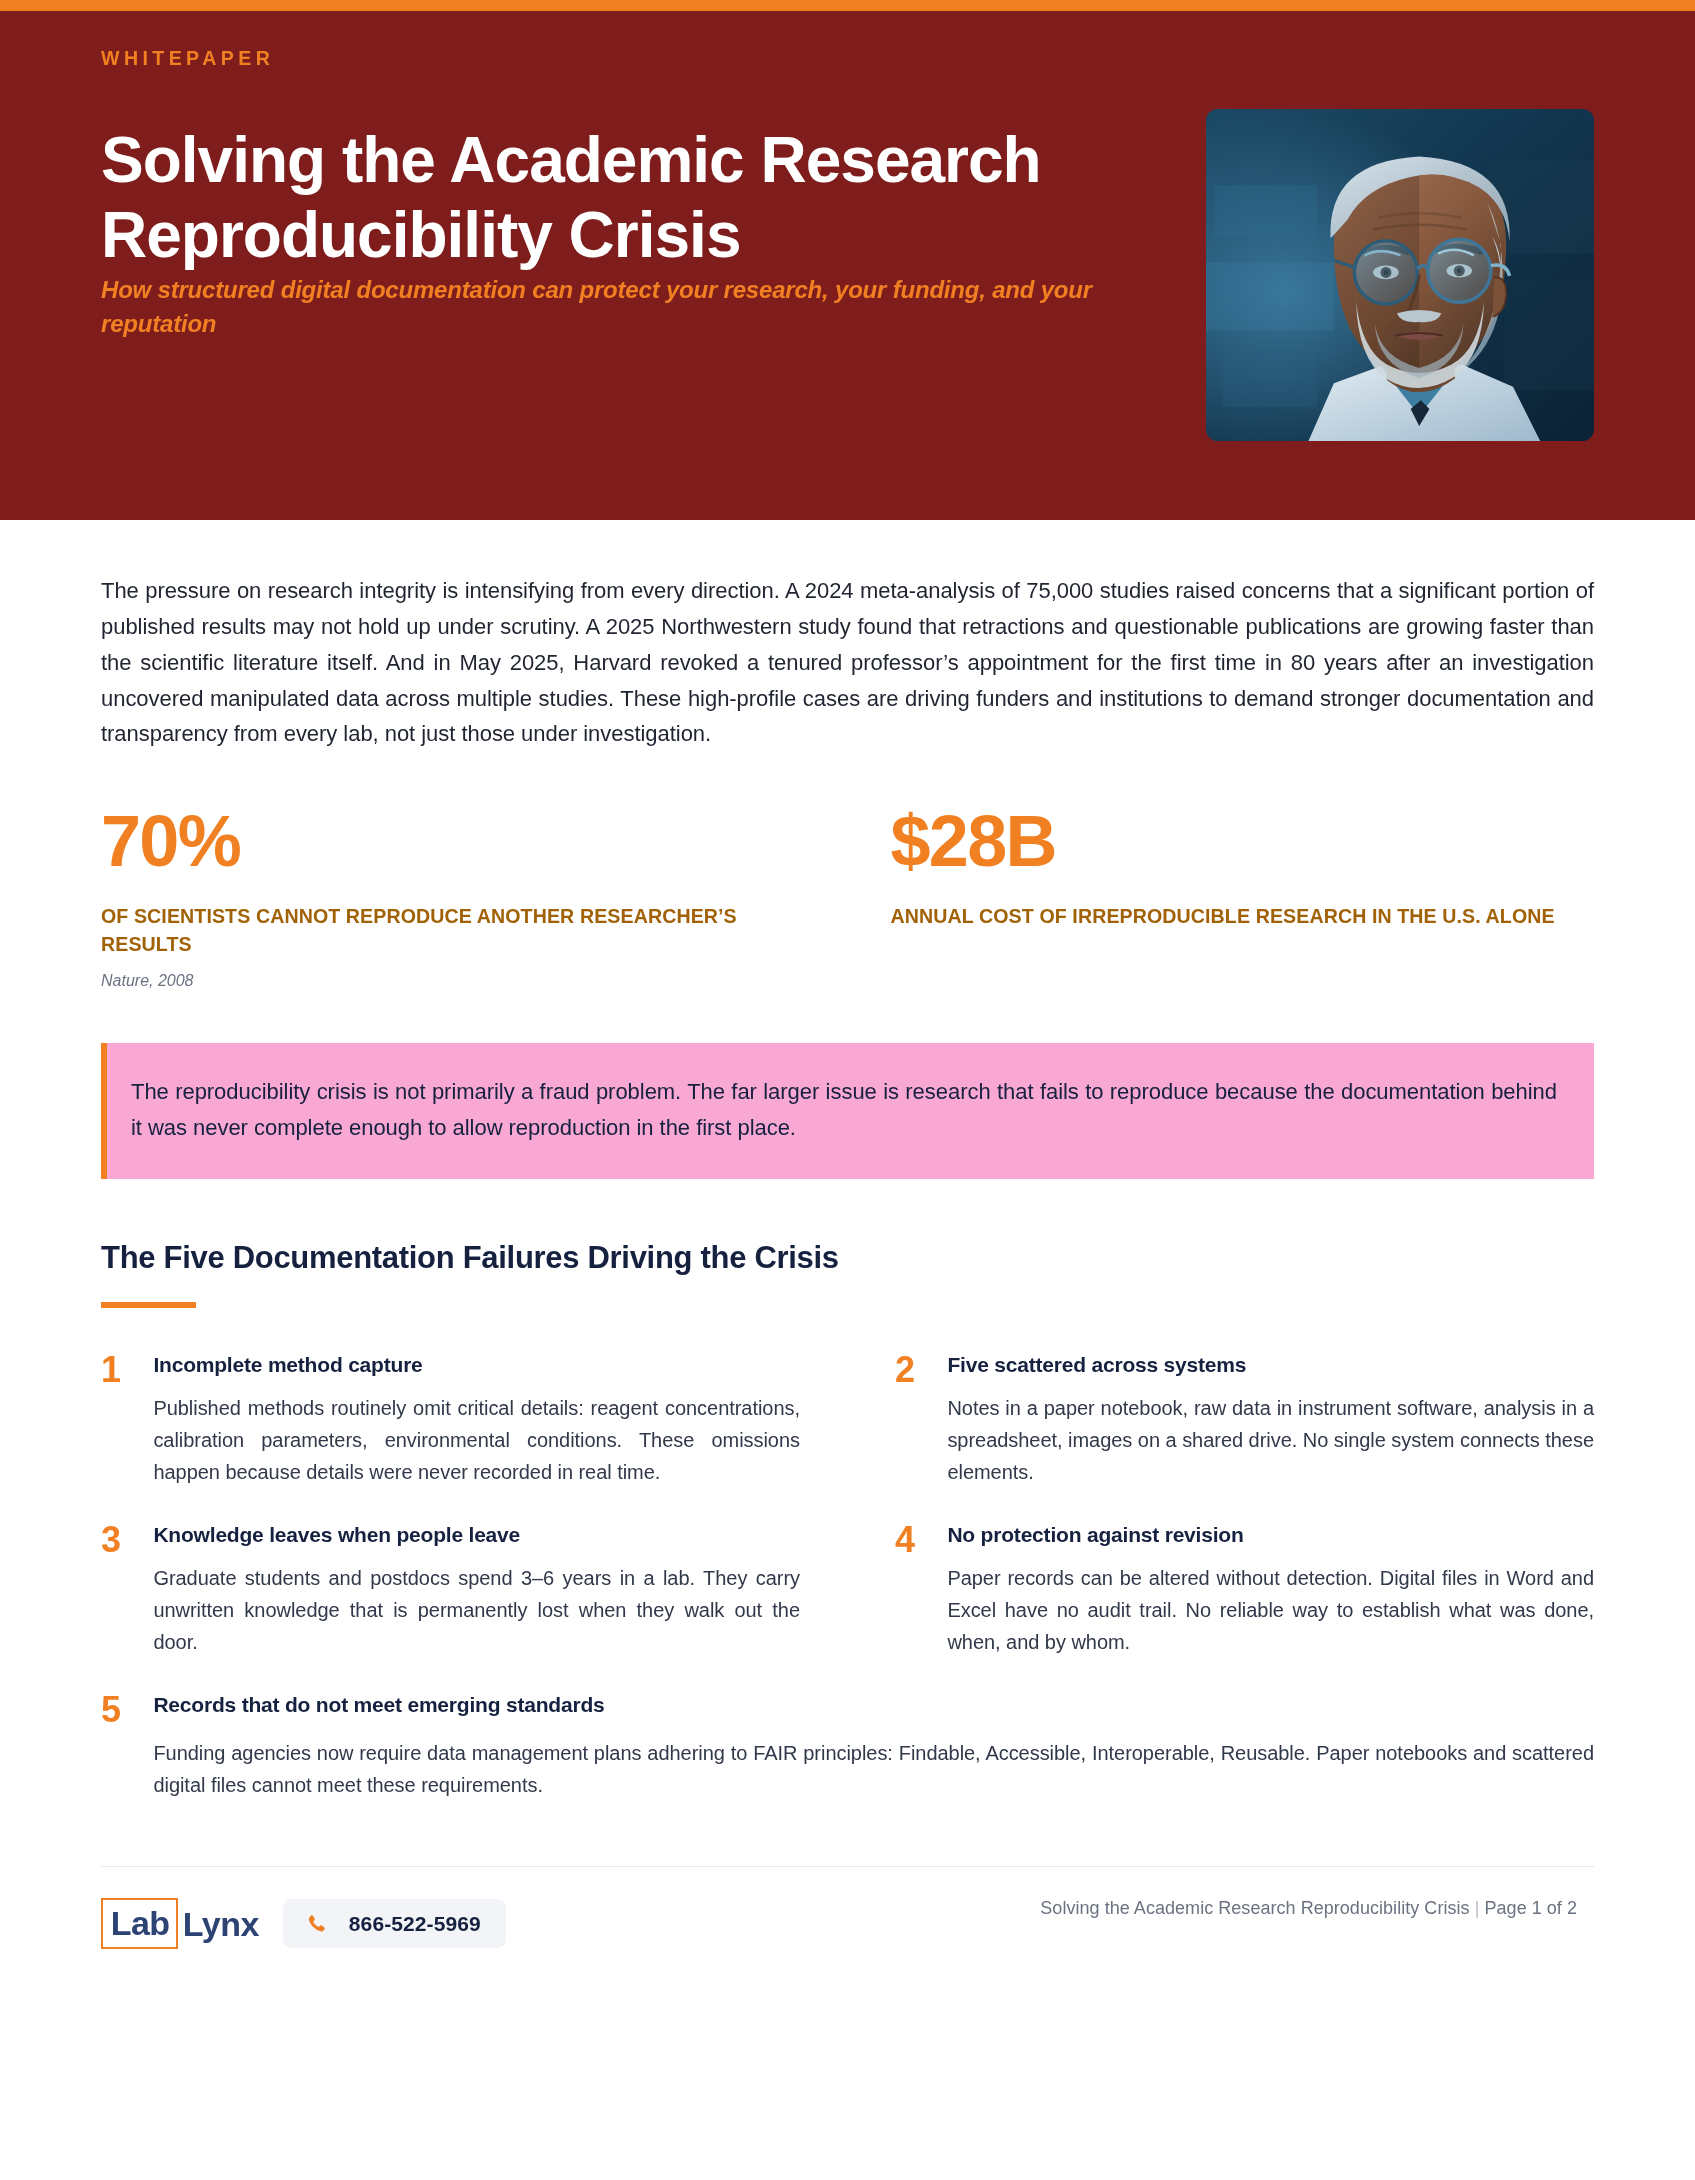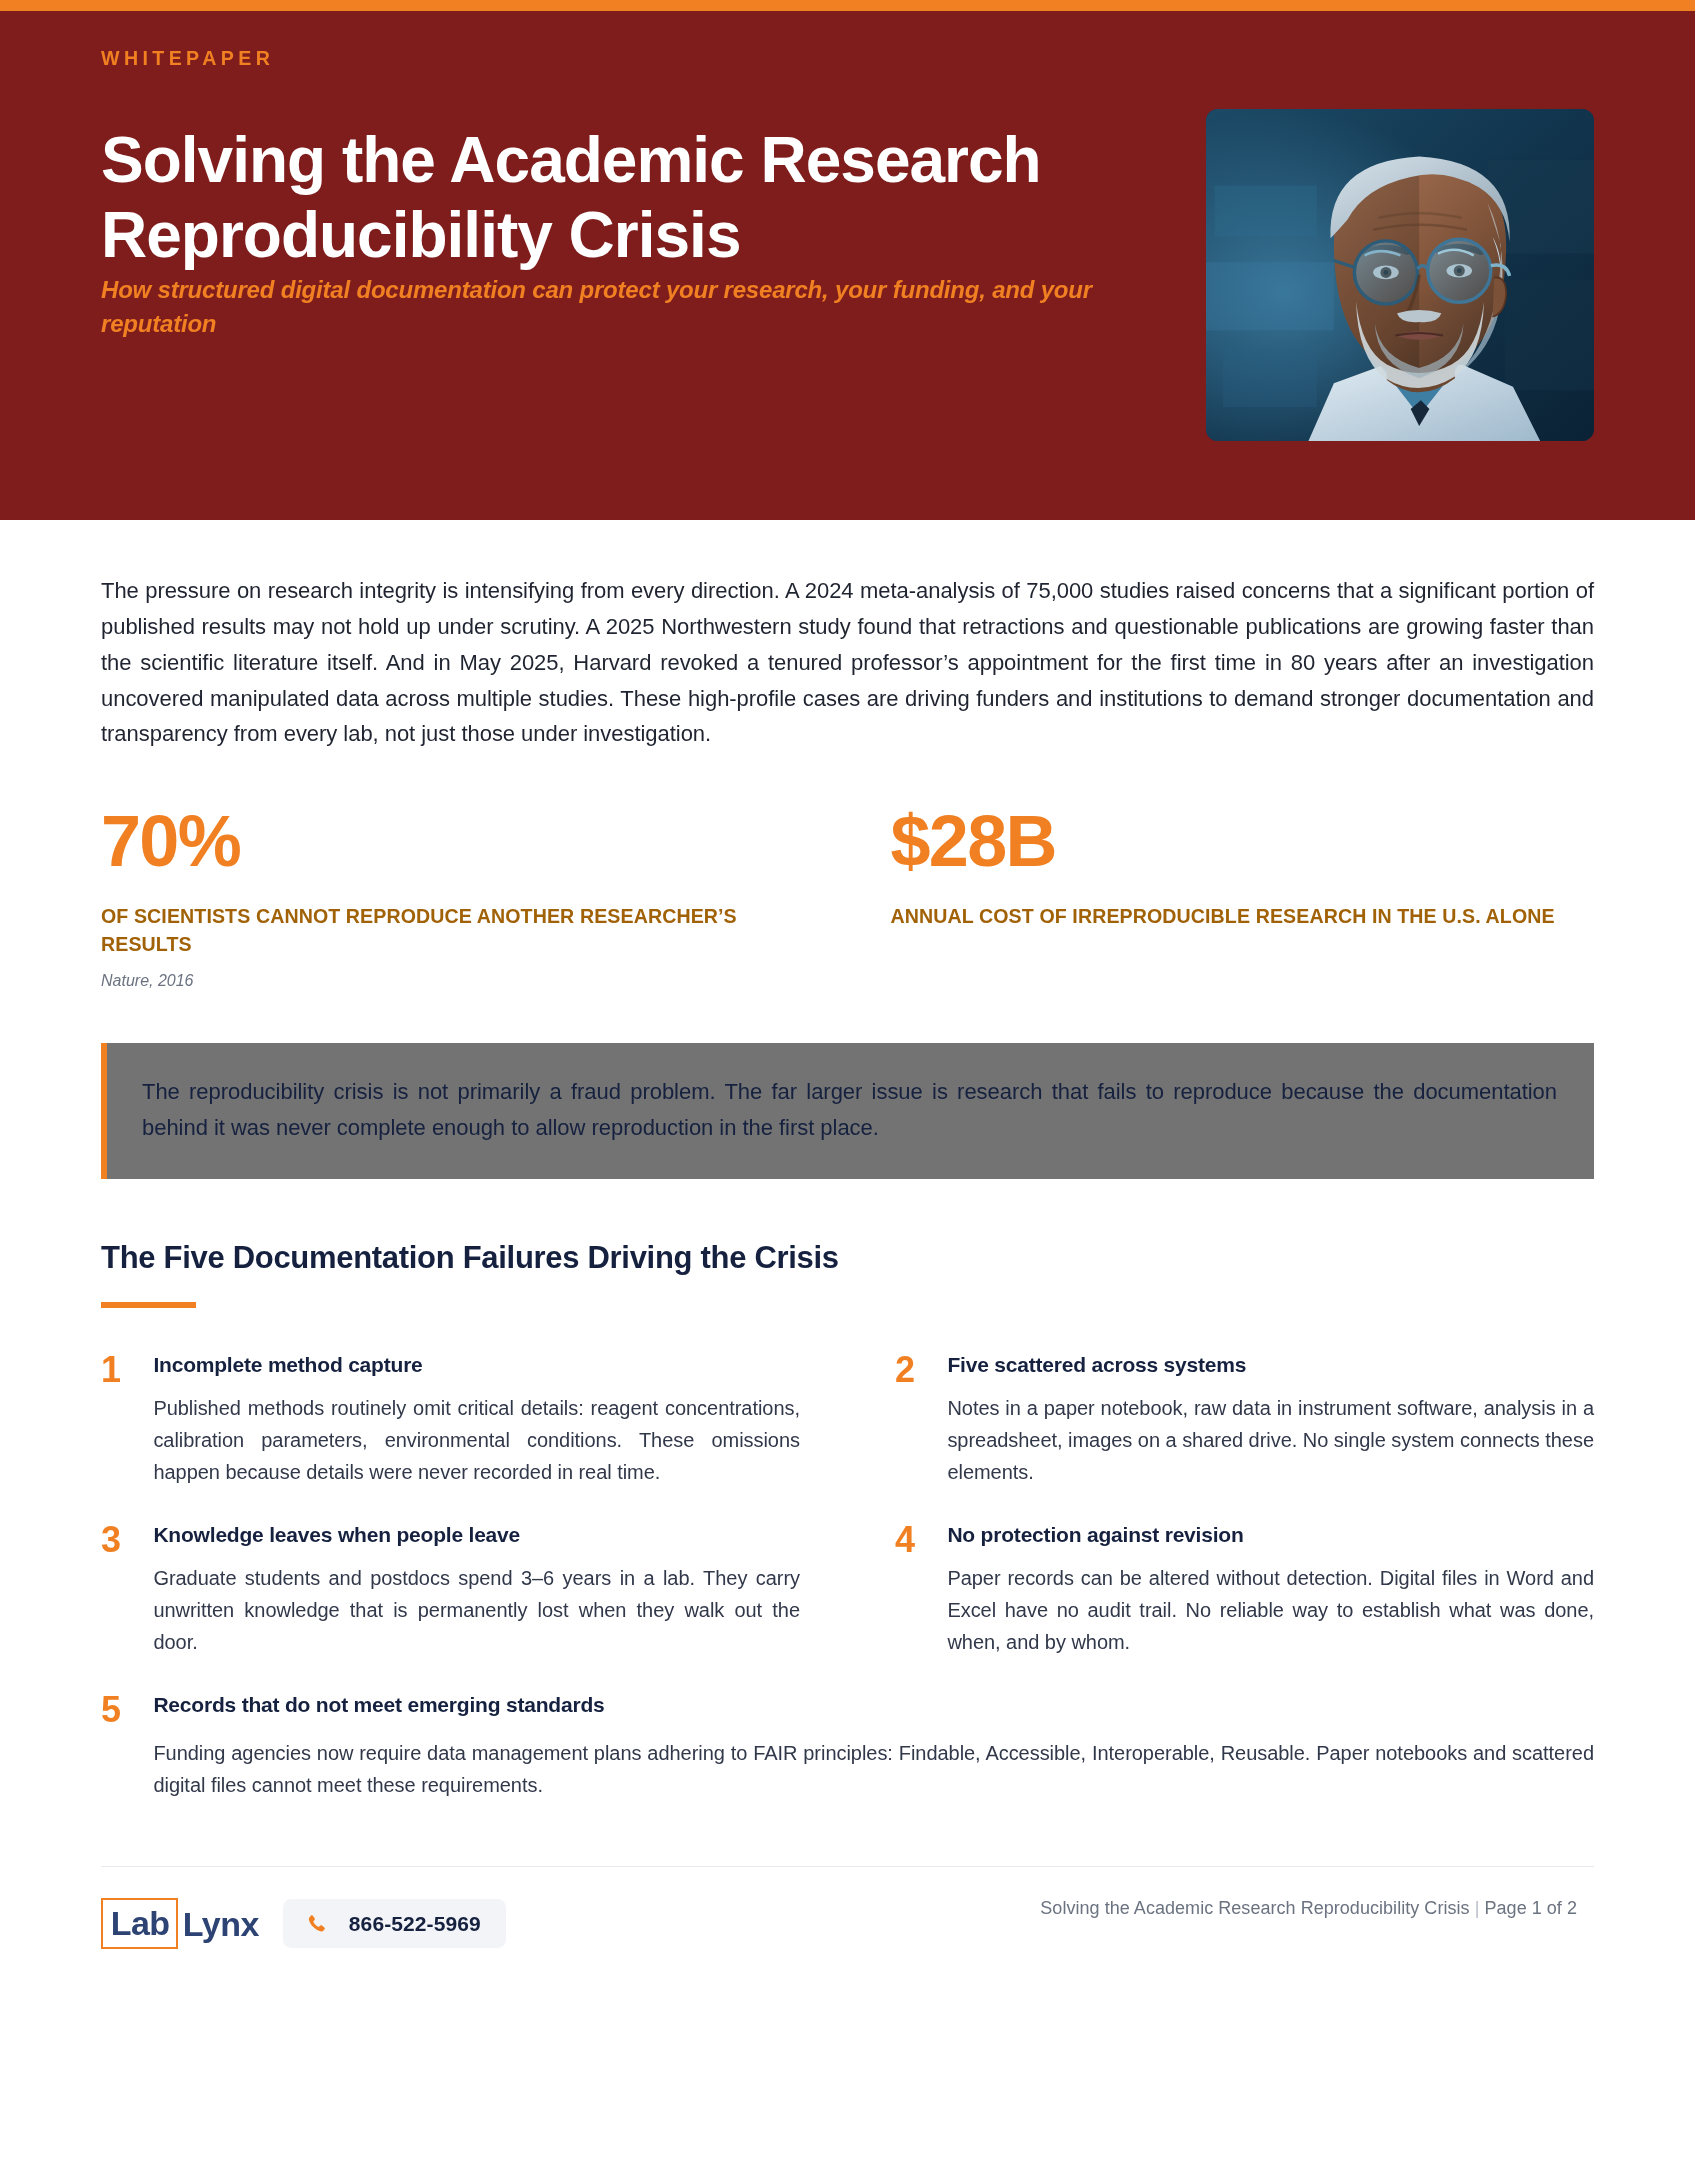--- a/index.html
+++ b/index.html
@@ -112,23 +112,23 @@
   .stat-source {
     color: #6b7280;
     font-size: 16px;
     font-style: italic;
     margin-top: 13.6px;
   }
 
   
   .callout {
     margin-top: 53px;
-    background: #737373;
+    background: #f9a8d4;
     border-left: 6.8px solid #f08022;
-    padding: 31px 37px 34px 35px;
+    padding: 31px 37px 34px 24px;
   }
   .callout-text {
     color: #15213f;
     font-size: 22px;
     line-height: 1.62;
     text-align: justify;
     letter-spacing: -0.04px;
   }
 
   
@@ -361,21 +361,21 @@
   </header>
 
   <div class="body-wrap">
 
     <p class="intro">The pressure on research integrity is intensifying from every direction. A 2024 meta-analysis of 75,000 studies raised concerns that a significant portion of published results may not hold up under scrutiny. A 2025 Northwestern study found that retractions and questionable publications are growing faster than the scientific literature itself. And in May 2025, Harvard revoked a tenured professor’s appointment for the first time in 80 years after an investigation uncovered manipulated data across multiple studies. These high-profile cases are driving funders and institutions to demand stronger documentation and transparency from every lab, not just those under investigation.</p>
 
     <section class="stats">
       <div class="stat">
         <div class="stat-value">70%</div>
         <div class="stat-label">OF SCIENTISTS CANNOT REPRODUCE ANOTHER RESEARCHER’S RESULTS</div>
-        <div class="stat-source">Nature, 2016</div>
+        <div class="stat-source">Nature, 2008</div>
       </div>
       <div class="stat">
         <div class="stat-value">$28B</div>
         <div class="stat-label">ANNUAL COST OF IRREPRODUCIBLE RESEARCH IN THE U.S. ALONE</div>
         <div class="stat-source"></div>
       </div>
     </section>
 
     <section class="callout">
       <p class="callout-text">The reproducibility crisis is not primarily a fraud problem. The far larger issue is research that fails to reproduce because the documentation behind it was never complete enough to allow reproduction in the first place.</p>

